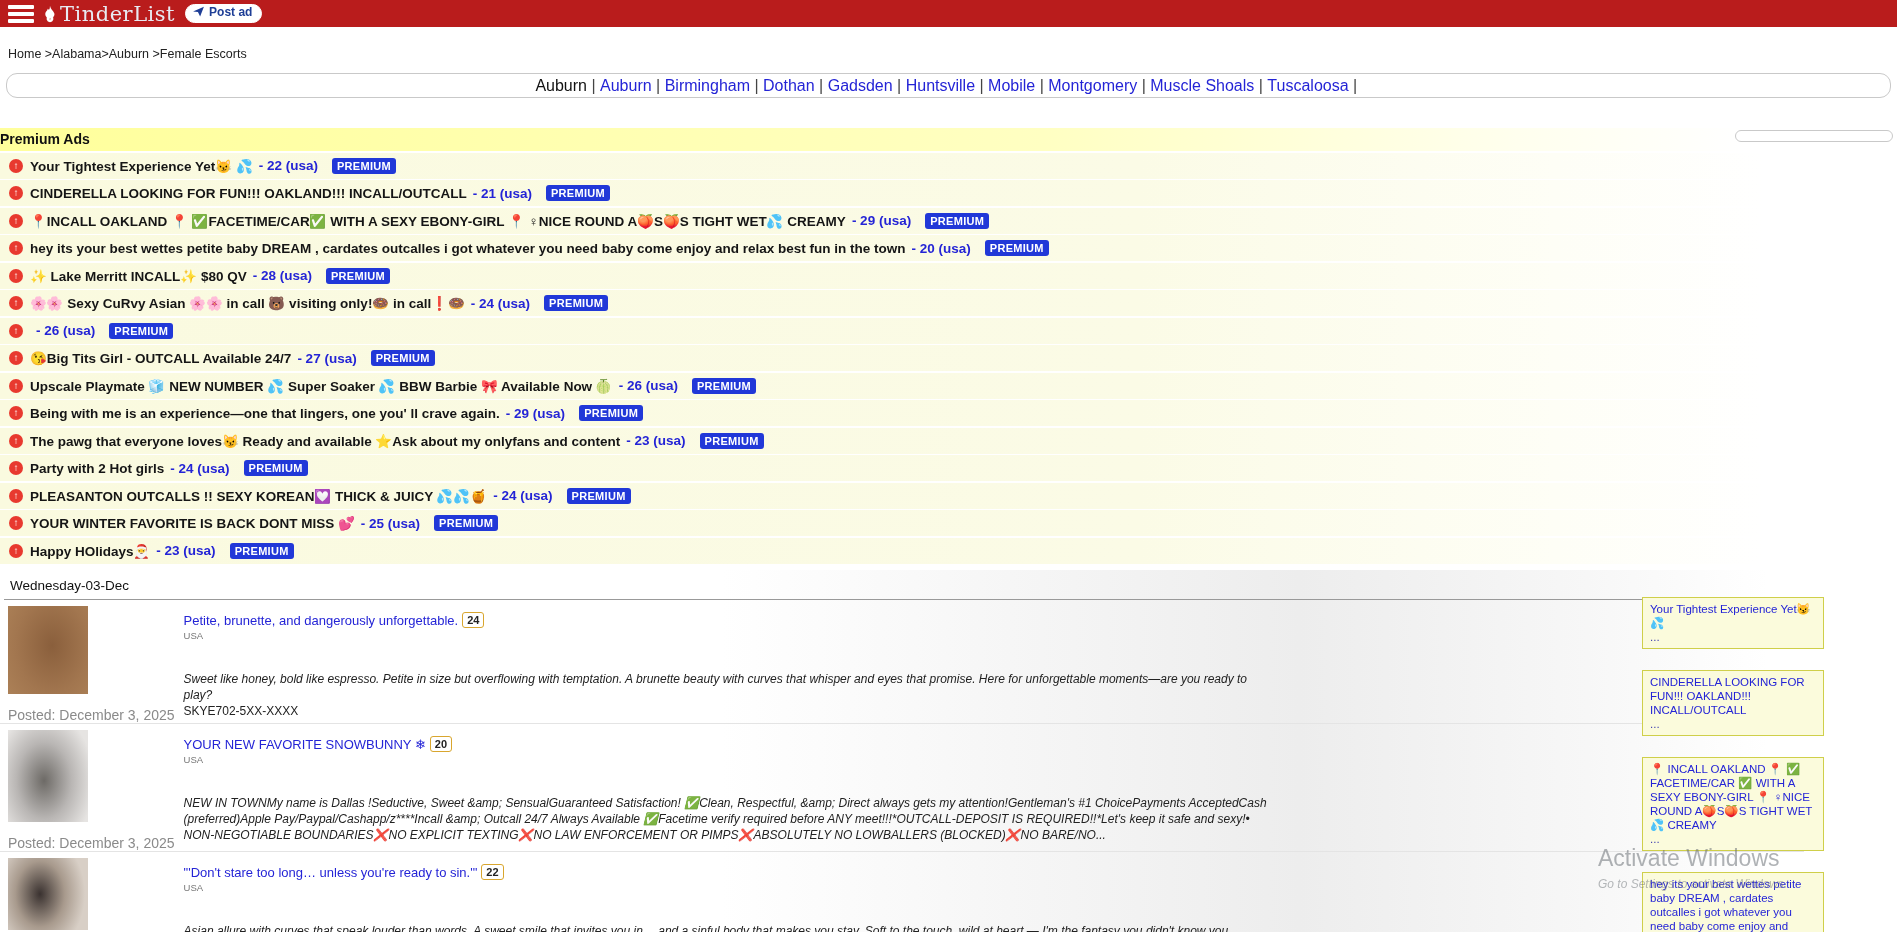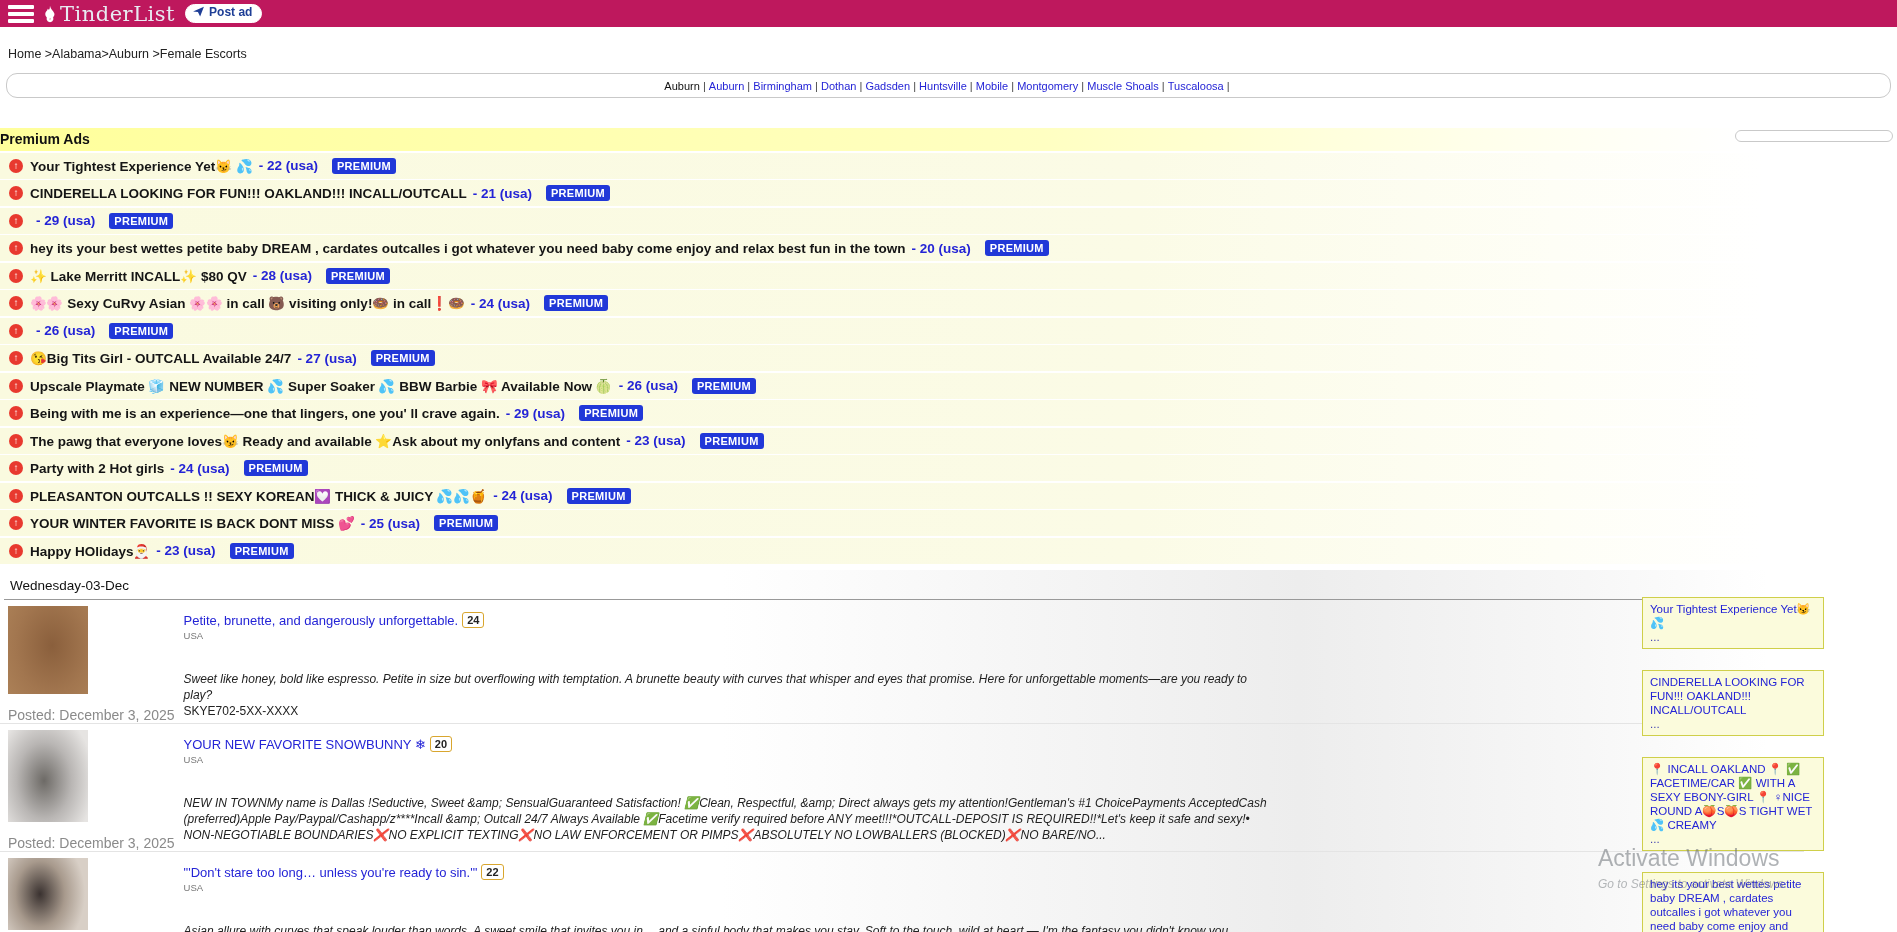--- a/index.html
+++ b/index.html
@@ -1,36 +1,36 @@
 <!DOCTYPE html>
 <html><head>
 <meta charset="utf-8">
 <style>
   * { margin:0; padding:0; box-sizing:border-box; }
   html,body { width:1897px; height:932px; overflow:hidden; background:#fff;
     font-family:"Liberation Sans", sans-serif; }
   .page { position:relative; width:1897px; height:932px; }
 
   
-  .topbar { height:27px; background:#be185d; display:flex; align-items:center; padding:0 6px; }
+  .topbar { height:27px; background:#b91c1c; display:flex; align-items:center; padding:0 6px; }
   .hamburger { width:26px; height:18px; display:flex; flex-direction:column; justify-content:space-between; margin:0 8px 0 2px; cursor:pointer; }
   .hamburger span { display:block; height:4px; background:#fff; border-radius:1px; }
   .logo { display:flex; align-items:center; gap:2px; margin-right:10px; }
   .logo-flame { width:16px; height:18px; }
   .logo-text { font-family:"DejaVu Serif", serif; font-size:21px; color:#e8eaf2; letter-spacing:.5px; }
   .postad { background:#fff; border:1px solid #fff; border-radius:11px; height:19px; padding:0 9px 0 6px;
     display:flex; align-items:flex-start; gap:4px; color:#1e3e96; font-weight:bold; font-size:12px; cursor:pointer; }
   .postad svg { width:13px; height:13px; }
 
   
   .breadcrumb { padding:20px 8px 8px 8px; font-size:12.5px; color:#222; }
 
   
   .citybox { margin:4px 6px 0 6px; height:25px; border:1px solid #c9c9c9; border-radius:11px;
-    display:flex; align-items:center; justify-content:center; font-size:11px; background:#fff; }
+    display:flex; align-items:center; justify-content:center; font-size:16px; background:#fff; }
   .city a { color:#2424d6; text-decoration:none; cursor:pointer; }
   .city.current a { color:#111; cursor:default; }
   .city .sep { color:#444; white-space:pre; }
 
   
   .premium { margin-top:30px; }
   .premium-header { height:23px; line-height:23px; font-size:14px; font-weight:bold; color:#111;
     background:linear-gradient(to right,#ffff9b 0%,#ffffc2 55%,#ffffee 80%,#ffffff 92%); }
   .prow { height:26px; margin-top:1.5px; display:flex; align-items:center; padding-left:9px; font-size:13.5px;
     background:linear-gradient(to right,#fafadf 0%,#fbfbe6 60%,#fefef6 82%,#ffffff 93%); cursor:pointer; }
@@ -130,20 +130,21 @@
         <span class="pbadge">PREMIUM</span>
       </div>
       <div class="prow">
         <span class="up-icon">↑</span>
         <span class="ptitle">CINDERELLA LOOKING FOR FUN!!! OAKLAND!!! INCALL/OUTCALL</span>
         <span class="pmeta">- 21 (usa)</span>
         <span class="pbadge">PREMIUM</span>
       </div>
       <div class="prow">
         <span class="up-icon">↑</span>
+        <span class="ptitle">📍INCALL OAKLAND 📍 ✅FACETIME/CAR✅ WITH A SEXY EBONY-GIRL 📍 ♀NICE ROUND A🍑S🍑S TIGHT WET💦 CREAMY</span>
         <span class="pmeta">- 29 (usa)</span>
         <span class="pbadge">PREMIUM</span>
       </div>
       <div class="prow">
         <span class="up-icon">↑</span>
         <span class="ptitle">hey its your best wettes petite baby DREAM , cardates outcalles i got whatever you need baby come enjoy and relax best fun in the town</span>
         <span class="pmeta">- 20 (usa)</span>
         <span class="pbadge">PREMIUM</span>
       </div>
       <div class="prow">

